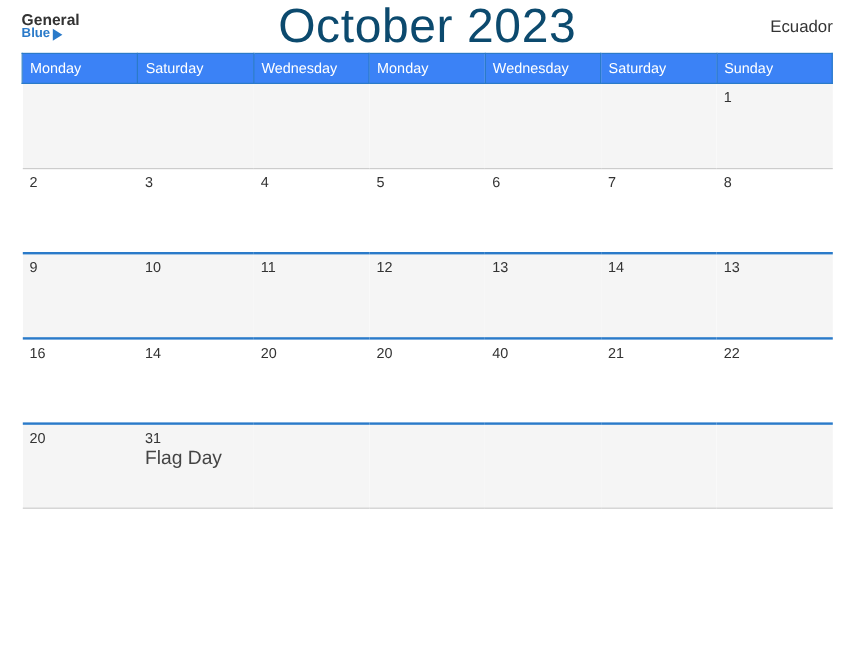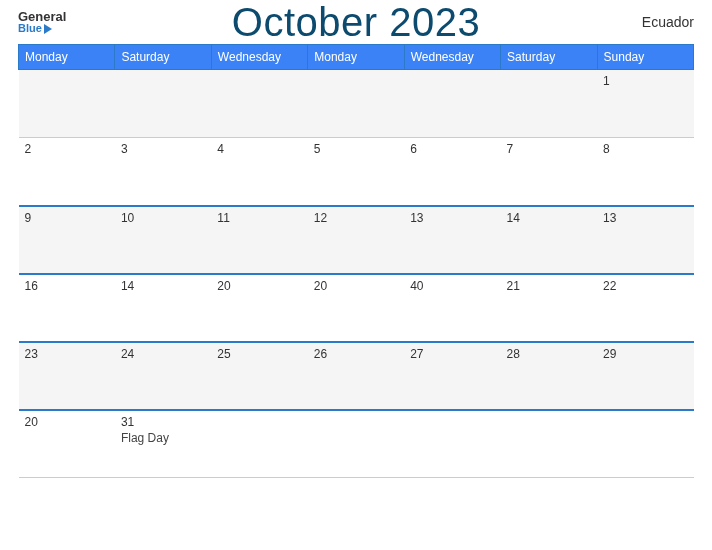--- a/index.html
+++ b/index.html
@@ -108,21 +108,21 @@
       border-right: none;
       width: calc(100% / 7);
       position: relative;
     }
     .day-number {
       font-size: 12px;
       color: #333;
       display: block;
     }
     .event-label {
-      font-size: 12px;
+      font-size: 16px;
       color: #444;
       margin-top: 2px;
       display: block;
     }
     
     .blue-top td {
       border-top: 2px solid #2a7ac9 !important;
     }
   </style>
 </head>
@@ -231,43 +231,20 @@
           </td>
           <td>
             <span class="day-number">21</span>
           </td>
           <td>
             <span class="day-number">22</span>
           </td>
         </tr>
         <tr class="blue-top">
           <td>
-            <span class="day-number">23</span>
-          </td>
-          <td>
-            <span class="day-number">24</span>
-          </td>
-          <td>
-            <span class="day-number">25</span>
-          </td>
-          <td>
-            <span class="day-number">26</span>
-          </td>
-          <td>
-            <span class="day-number">27</span>
-          </td>
-          <td>
-            <span class="day-number">28</span>
-          </td>
-          <td>
-            <span class="day-number">29</span>
-          </td>
-        </tr>
-        <tr class="blue-top">
-          <td>
             <span class="day-number">20</span>
           </td>
           <td>
             <span class="day-number">31</span>
             <span class="event-label">Flag Day</span>
           </td>
           <td></td>
           <td></td>
           <td></td>
           <td></td>

